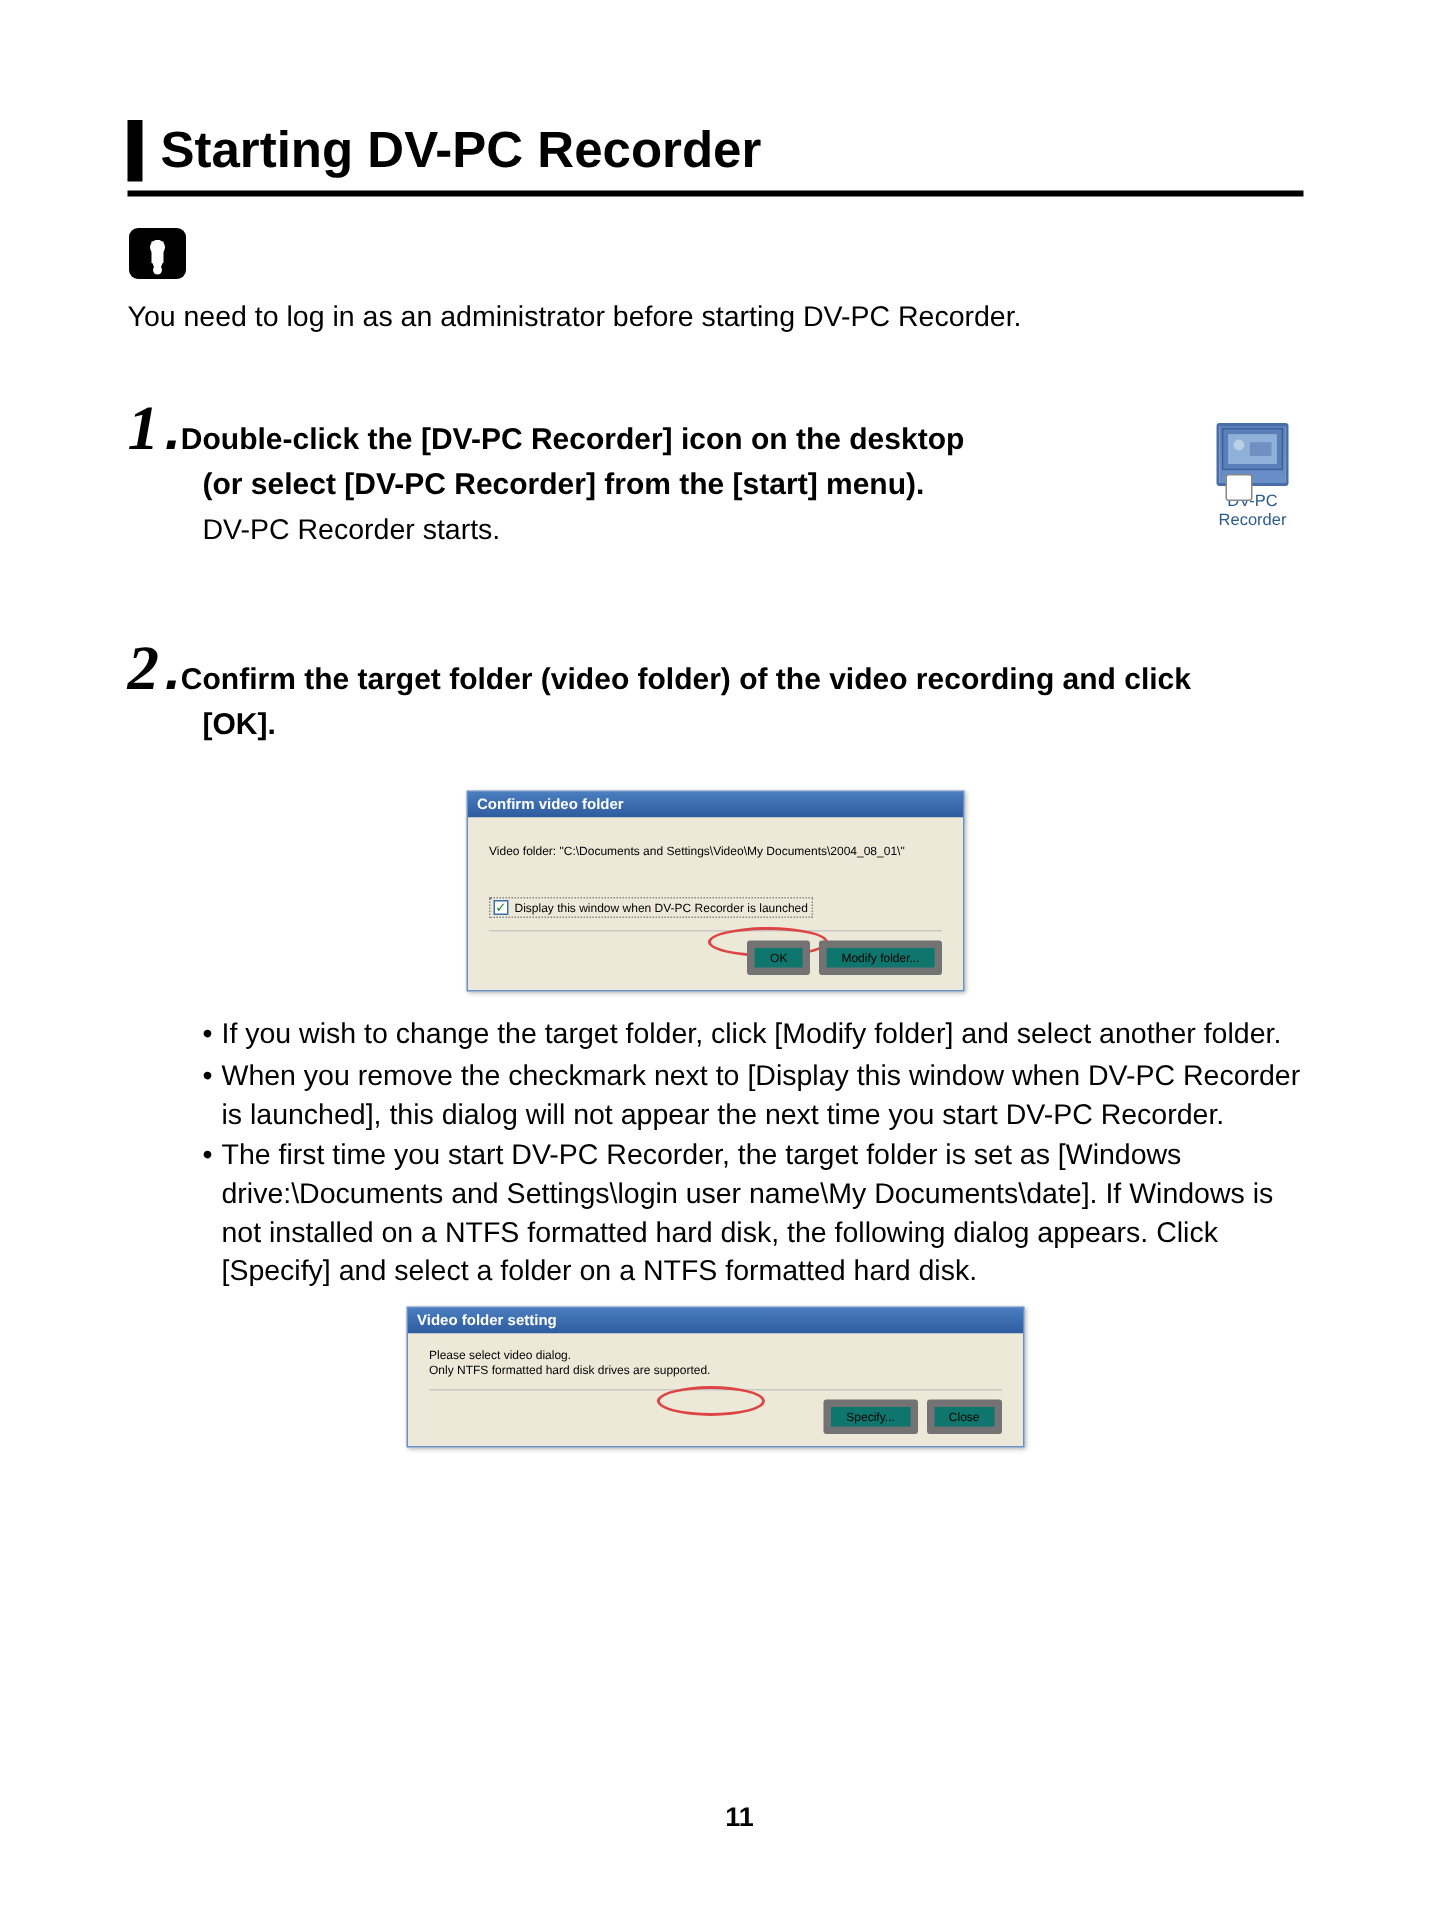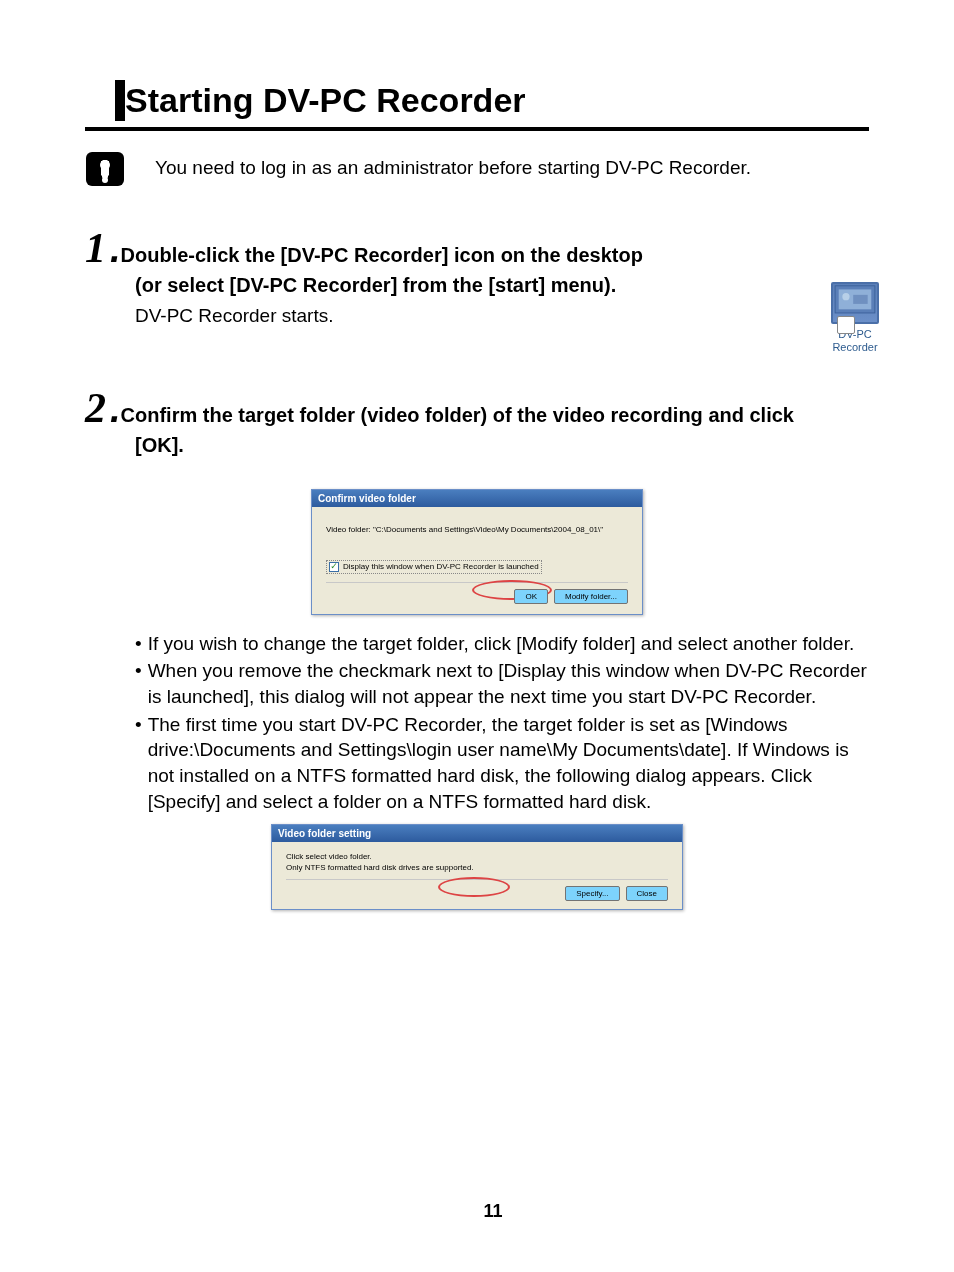--- a/index.html
+++ b/index.html
@@ -9,38 +9,39 @@
       background: #fff;
       font-family: Arial, Helvetica, sans-serif;
       color: #000;
       position: relative;
     }
     .page {
       padding: 80px 85px 0 85px;
     }
     .title-section {
       border-left: 10px solid #000;
+      padding-left: 12px;
       margin-bottom: 6px;
-      margin-left: 30px;
     }
     .title {
       font-size: 34px;
       font-weight: bold;
       line-height: 1.2;
     }
     .title-underline {
       height: 4px;
       background: #000;
       margin-bottom: 20px;
     }
     .caution-row {
       display: flex;
       align-items: flex-start;
-      gap: 30px;
+      gap: 8px;
       margin-bottom: 40px;
+      flex-direction: column;
     }
     .caution-icon {
       width: 40px;
       height: 36px;
       flex-shrink: 0;
     }
     .caution-text {
       font-size: 19px;
       line-height: 1.4;
       padding-top: 4px;
@@ -82,21 +83,21 @@
       margin-top: 2px;
     }
     .step-sub {
       margin-left: 50px;
       font-size: 19px;
       font-weight: normal;
       margin-top: 6px;
     }
     .desktop-icon-wrapper {
       position: absolute;
-      right: 65px;
+      right: 85px;
       top: 282px;
       width: 68px;
       text-align: center;
     }
     .icon-img {
       width: 48px;
       height: 42px;
       margin: 0 auto 4px;
       background: linear-gradient(180deg, #5a7fb8 0%, #6b8fc8 100%);
       border-radius: 2px;
@@ -171,22 +172,22 @@
       line-height:1;
     }
     .dialog-btn-row {
       display: flex;
       justify-content: flex-end;
       gap: 6px;
       border-top: 1px solid #c8c8c8;
       padding-top: 6px;
     }
     .dialog-btn {
-      border: 1px solid #737373;
-      background: #7dd3fc;
+      border: 5px solid #737373;
+      background: #0f766e;
       font-size: 8px;
       padding: 2px 10px;
       border-radius: 2px;
       position: relative;
     }
     .red-circle {
       position: absolute;
       border: 2px solid #d44;
       border-radius: 50%;
       width: 80px;
@@ -324,21 +325,21 @@
       <span class="bullet-dot">•</span>
       <span class="bullet-text">The first time you start DV-PC Recorder, the target folder is set as [Windows drive:\Documents and Settings\login user name\My Documents\date]. If Windows is not installed on a NTFS formatted hard disk, the following dialog appears. Click [Specify] and select a folder on a NTFS formatted hard disk.</span>
     </div>
   </div>
 
   <div class="dialog-wrapper" style="margin-top:10px;">
     <div class="dialog2">
       <div class="dialog-title">Video folder setting</div>
       <div class="dialog-body">
         <div class="dialog-text">
-          <div>Click select video folder.</div>
+          <div>Please select video dialog.</div>
           <div>Only NTFS formatted hard disk drives are supported.</div>
         </div>
         <div class="dialog-btn-row" style="position:relative;">
           <div class="red-circle" style="left:152px; top:-3px; width:72px;"></div>
           <span class="dialog-btn">Specify...</span>
           <span class="dialog-btn">Close</span>
         </div>
       </div>
     </div>
   </div>

